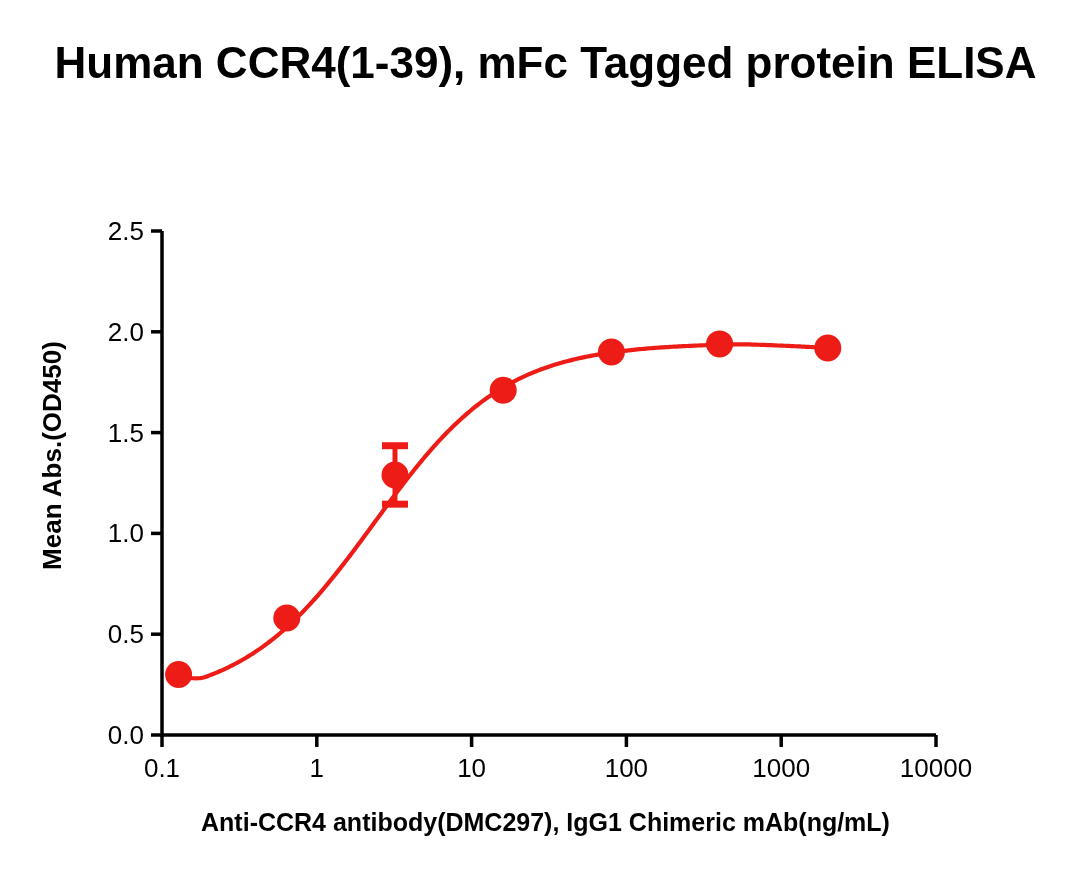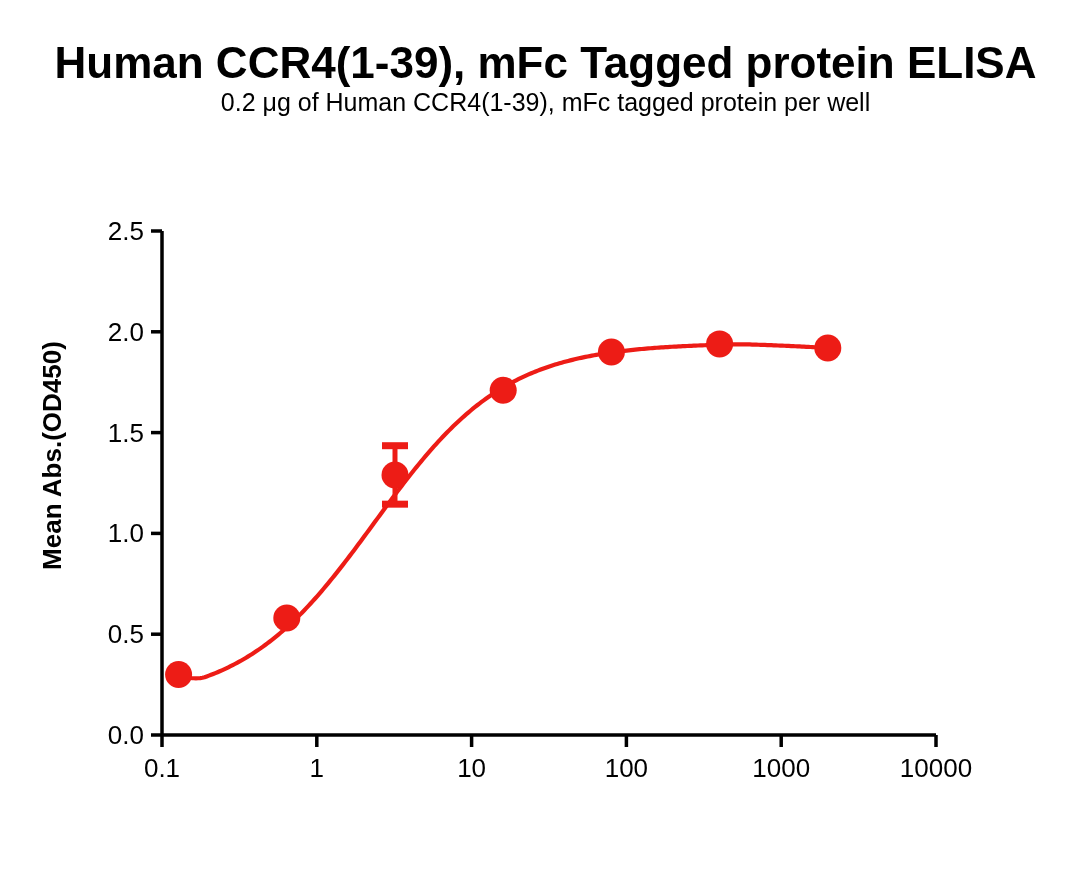--- a/index.html
+++ b/index.html
@@ -34,21 +34,20 @@
   }
   .tick-text{font-size:26px;font-weight:normal;fill:#000;
     font-family:"Liberation Sans","DejaVu Sans",sans-serif;}
 </style>
 </head>
 <body>
 
 <div id="stage">
 
   <div class="title">Human CCR4(1-39), mFc Tagged protein ELISA</div>
-  <div class="subtitle">0.2 μg of Human CCR4(1-39), mFc tagged protein per well</div>
 
   <svg class="plot-svg" id="plot" width="1091" height="886">
       <line x1="162" y1="231" x2="162" y2="735" stroke="#000000" stroke-width="3.5"></line>
       <line x1="162" y1="735" x2="936" y2="735" stroke="#000000" stroke-width="3.5"></line>
       <line x1="162" y1="735" x2="151" y2="735" stroke="#000000" stroke-width="3.5"></line>
       <text x="144" y="744" text-anchor="end" class="tick-text">0.0</text>
       <line x1="162" y1="634.2" x2="151" y2="634.2" stroke="#000000" stroke-width="3.5"></line>
       <text x="144" y="643.2" text-anchor="end" class="tick-text">0.5</text>
       <line x1="162" y1="533.4" x2="151" y2="533.4" stroke="#000000" stroke-width="3.5"></line>
       <text x="144" y="542.4" text-anchor="end" class="tick-text">1.0</text>
@@ -77,14 +76,15 @@
       <circle cx="178.59610330149002" cy="674.52" r="13.5" fill="#ED1C16"></circle>
       <circle cx="286.79665997270575" cy="618.072" r="13.5" fill="#ED1C16"></circle>
       <circle cx="394.99721664392143" cy="474.936" r="13.5" fill="#ED1C16"></circle>
       <circle cx="503.19777331513717" cy="390.264" r="13.5" fill="#ED1C16"></circle>
       <circle cx="611.3983299863528" cy="351.96" r="13.5" fill="#ED1C16"></circle>
       <circle cx="719.5988866575686" cy="343.896" r="13.5" fill="#ED1C16"></circle>
       <circle cx="827.7994433287843" cy="347.928" r="13.5" fill="#ED1C16"></circle>
     </svg>
 
   <div class="ylabel">Mean Abs.(OD450)</div>
+  <div class="xlabel">Anti-CCR4 antibody(DMC297), IgG1 Chimeric mAb(ng/mL)</div>
 
 </div>
 
 </body></html>

